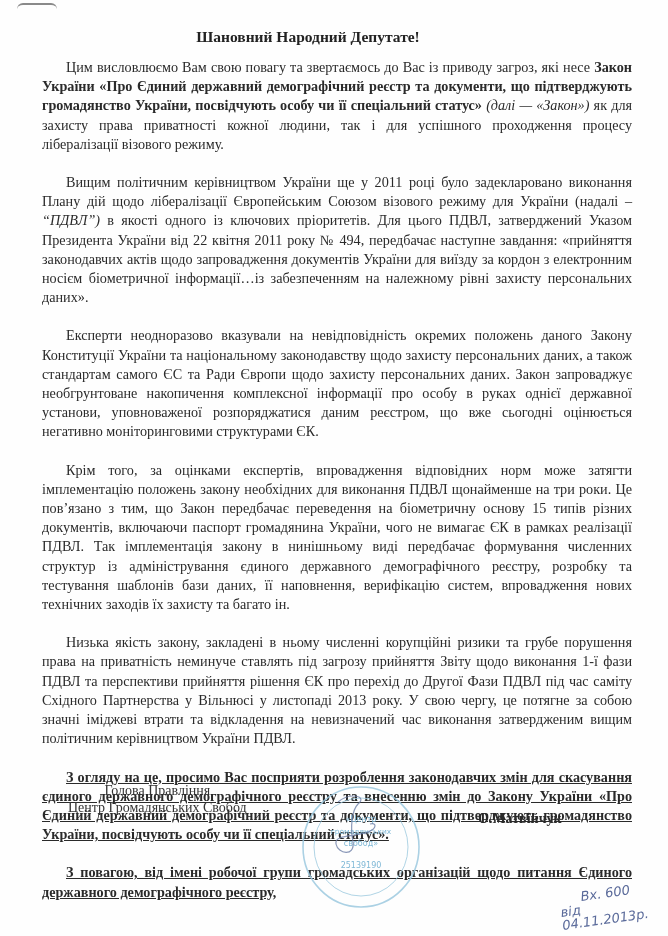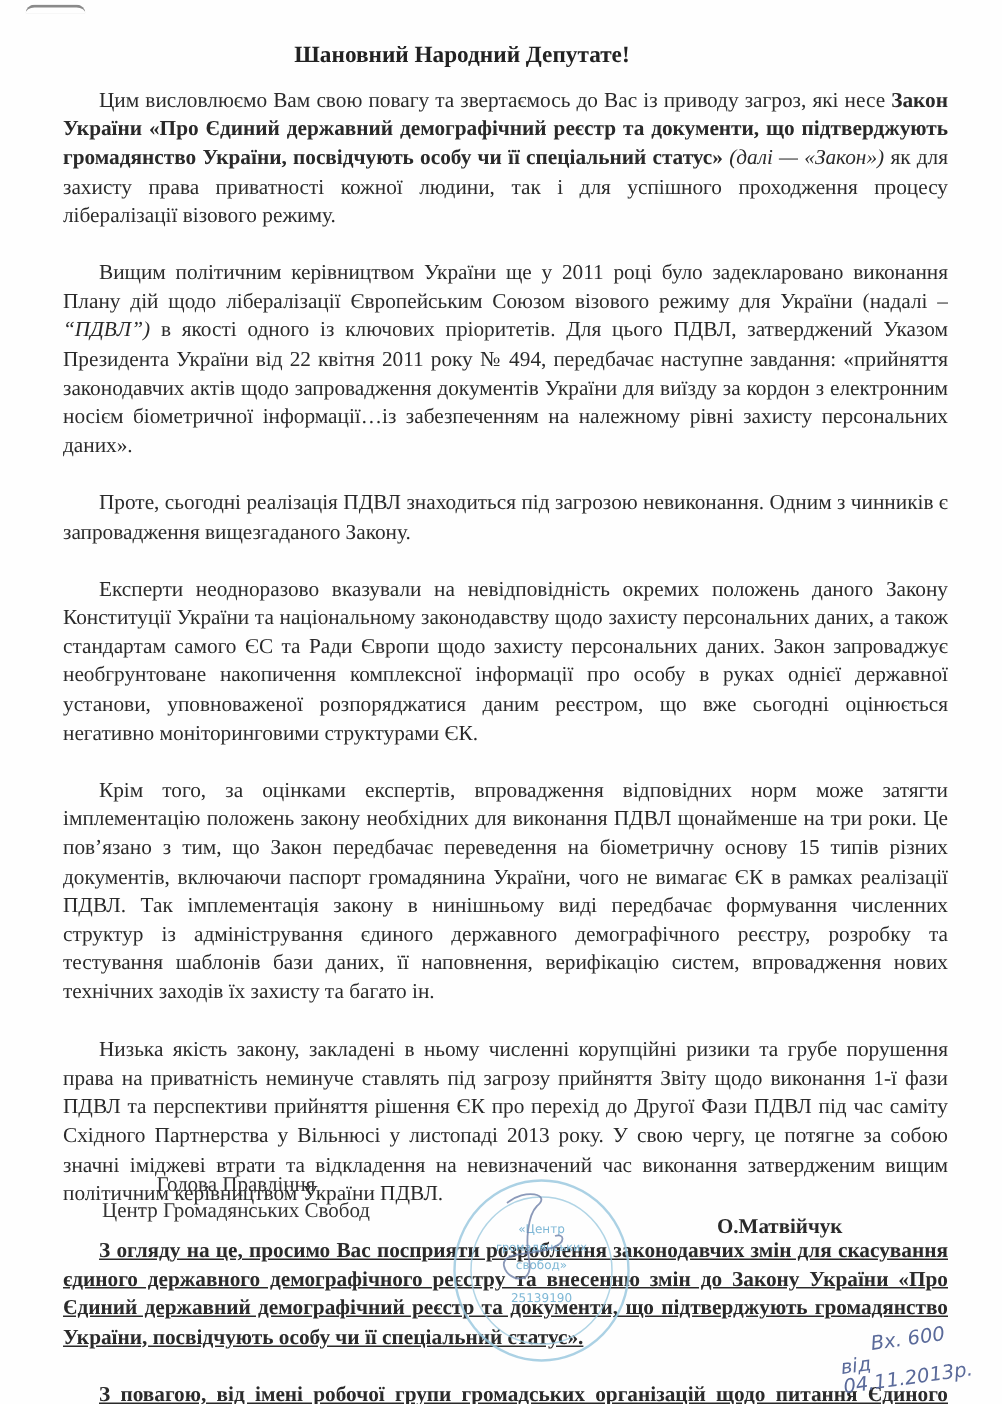--- a/index.html
+++ b/index.html
@@ -51,23 +51,20 @@
   <div class="title">Шановний Народний Депутате!</div>
 
   <div class="body">
     <p class="para">
       <span>Цим висловлюємо Вам свою повагу та звертаємось до Вас із приводу загроз, які несе </span><b>Закон України «Про Єдиний державний демографічний реєстр та документи, що підтверджують громадянство України, посвідчують особу чи її спеціальний статус»</b><i> (далі — «Закон»)</i><span> як для захисту права приватності кожної людини, так і для успішного проходження процесу лібералізації візового режиму.</span>
     </p>
     <p class="para">
       <span>Вищим політичним керівництвом України ще у 2011 році було задекларовано виконання Плану дій щодо лібералізації Європейським Союзом візового режиму для України  (надалі – </span><i>“ПДВЛ”)</i><span> в якості одного із ключових пріоритетів.  Для цього ПДВЛ, затверджений Указом Президента України від 22 квітня 2011 року № 494, передбачає наступне завдання:  «прийняття законодавчих актів щодо запровадження документів України для виїзду за кордон з електронним носієм біометричної інформації…із забезпеченням на належному рівні захисту персональних даних».</span>
     </p>
     <p class="para">
-      <span>Проте, сьогодні реалізація ПДВЛ знаходиться під загрозою невиконання. Одним з чинників є запровадження вищезгаданого Закону.</span>
-    </p>
-    <p class="para">
       <span>Експерти неодноразово вказували на невідповідність окремих положень даного Закону Конституції України та національному законодавству щодо захисту персональних даних, а також стандартам самого ЄС та Ради Європи щодо захисту персональних даних. Закон запроваджує необгрунтоване накопичення комплексної інформації про особу в руках однієї державної установи, уповноваженої розпоряджатися даним реєстром, що вже сьогодні оцінюється негативно моніторинговими структурами ЄК.</span>
     </p>
     <p class="para">
       <span>Крім того, за оцінками експертів, впровадження відповідних норм може затягти імплементацію положень закону необхідних для виконання  ПДВЛ щонайменше на три роки. Це пов’язано з тим, що Закон передбачає переведення на біометричну основу 15 типів різних документів, включаючи паспорт громадянина України, чого не вимагає ЄК в рамках реалізації ПДВЛ. Так імплементація закону в нинішньому виді передбачає формування численних структур із адміністрування єдиного державного демографічного реєстру, розробку та тестування шаблонів бази даних, її наповнення, верифікацію систем, впровадження нових технічних заходів їх захисту та багато ін.</span>
     </p>
     <p class="para">
       <span>Низька якість закону, закладені в ньому численні корупційні ризики та грубе порушення права на приватність неминуче ставлять під загрозу прийняття Звіту щодо виконання 1-ї фази ПДВЛ та перспективи прийняття рішення ЄК про перехід до Другої Фази ПДВЛ під час саміту Східного Партнерства у Вільнюсі у листопаді 2013 року. У свою чергу, це потягне за собою значні  іміджеві втрати та відкладення на невизначений час виконання затвердженим вищим політичним керівництвом України ПДВЛ.</span>
     </p>
     <p class="para bold-para">
       <span>З огляду на це, просимо Вас посприяти розроблення законодавчих змін для скасування єдиного державного демографічного реєстру та внесенню змін до Закону України «Про Єдиний державний демографічний реєстр та документи, що підтверджують громадянство України, посвідчують особу чи її спеціальний статус».</span>

